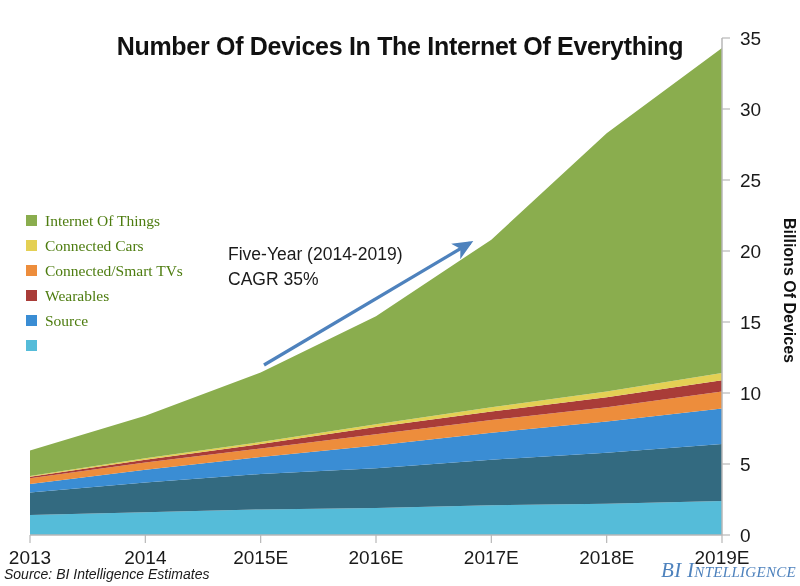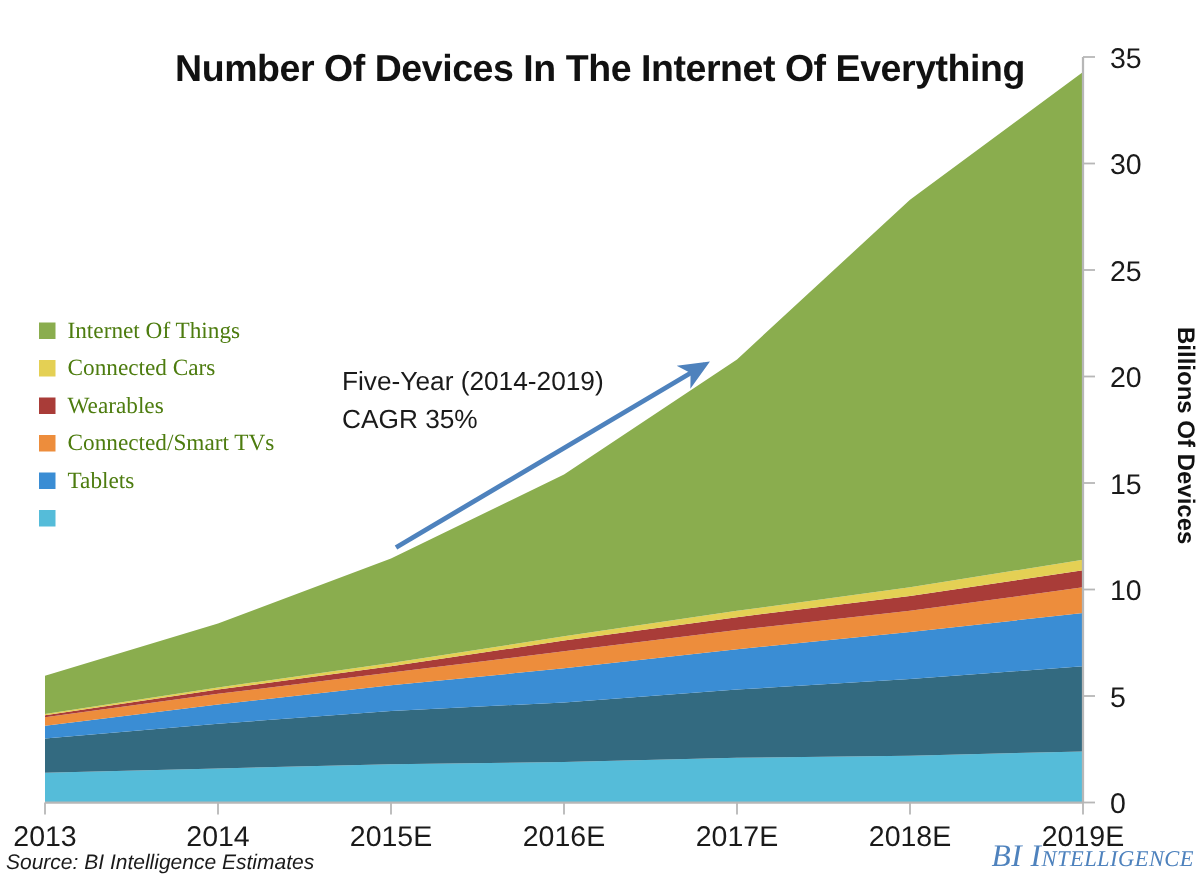--- a/index.html
+++ b/index.html
@@ -182,30 +182,30 @@
   <div id="legend">
       <div class="legend-row">
         <span class="legend-swatch" style="background: rgb(138, 173, 78);"></span>
         <span class="legend-label">Internet Of Things</span>
       </div>
       <div class="legend-row">
         <span class="legend-swatch" style="background: rgb(228, 208, 84);"></span>
         <span class="legend-label">Connected Cars</span>
       </div>
       <div class="legend-row">
+        <span class="legend-swatch" style="background: rgb(237, 141, 60);"></span>
+        <span class="legend-label">Connected/Smart TVs</span>
+      </div>
+      <div class="legend-row">
         <span class="legend-swatch" style="background: rgb(169, 60, 56);"></span>
         <span class="legend-label">Wearables</span>
       </div>
       <div class="legend-row">
-        <span class="legend-swatch" style="background: rgb(237, 141, 60);"></span>
-        <span class="legend-label">Connected/Smart TVs</span>
-      </div>
-      <div class="legend-row">
         <span class="legend-swatch" style="background: rgb(58, 141, 212);"></span>
-        <span class="legend-label">Tablets</span>
+        <span class="legend-label">Source</span>
       </div>
       <div class="legend-row">
         <span class="legend-swatch" style="background: rgb(85, 188, 217);"></span>
       </div>
     </div>
 
   <div id="annotation">
     <div>Five-Year (2014-2019)</div>
     <div>CAGR 35%</div>
   </div>

